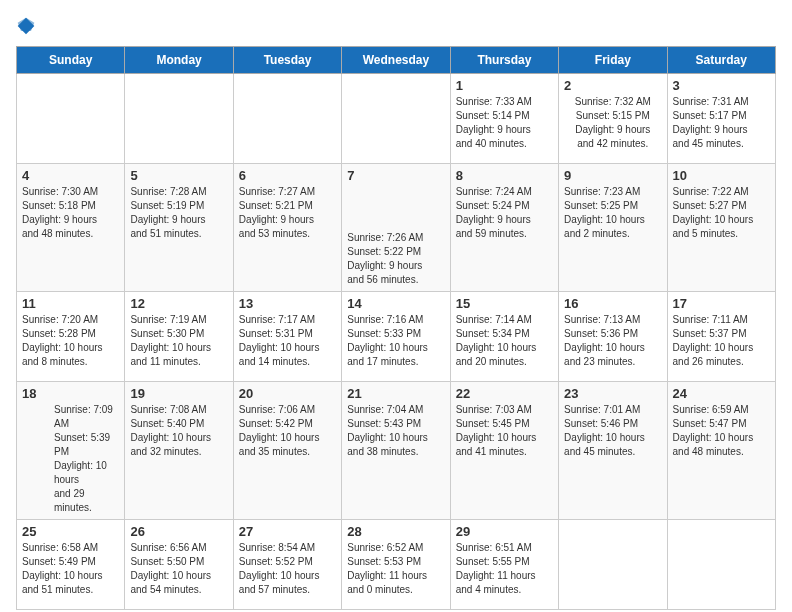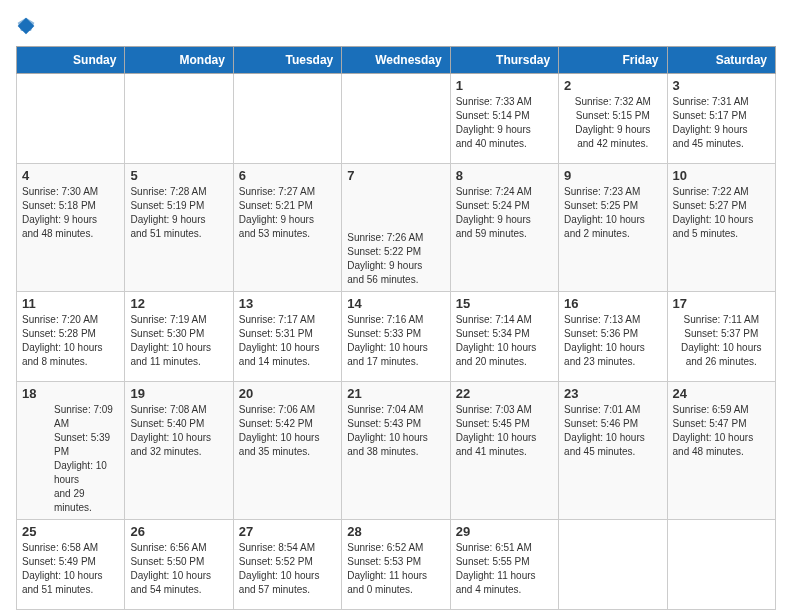--- a/index.html
+++ b/index.html
@@ -51,21 +51,21 @@
       width: 100%;
       border-collapse: collapse;
       table-layout: fixed;
     }
     th {
       background-color: #1a6fba;
       color: #fff;
       font-size: 12px;
       font-weight: bold;
       padding: 6px 8px;
-      text-align: right;
+      text-align: center;
       border: 1px solid #aaa;
     }
     td {
       vertical-align: top;
       border: 1px solid #ccc;
       padding: 4px 5px;
       font-size: 10px;
       color: #333;
       height: 90px;
     }
@@ -239,21 +239,21 @@
         </td>
         <td>
           <span class="day-num">16</span>
           <div class="cell-info" style="white-space: pre-line;">Sunrise: 7:13 AM
 Sunset: 5:36 PM
 Daylight: 10 hours
 and 23 minutes.</div>
         </td>
         <td>
           <span class="day-num">17</span>
-          <div class="cell-info" style="white-space: pre-line; text-align: center;">Sunrise: 7:11 AM
+          <div class="cell-info" style="white-space: pre-line;">Sunrise: 7:11 AM
 Sunset: 5:37 PM
 Daylight: 10 hours
 and 26 minutes.</div>
         </td>
       </tr>
       <tr>
         <td>
           <span class="day-num">18</span>
           <div class="cell-info" style="white-space: pre-line; margin-left: 32px;">Sunrise: 7:09 AM
 Sunset: 5:39 PM

